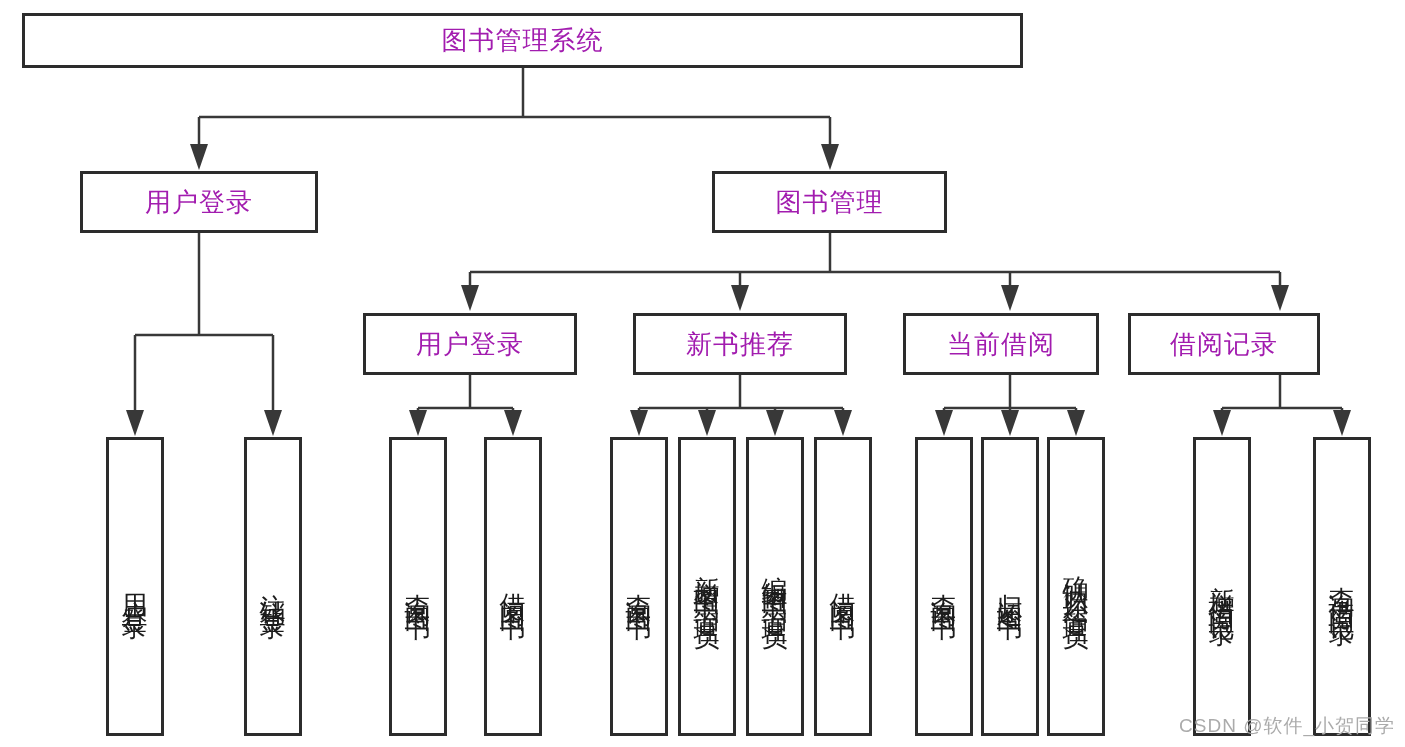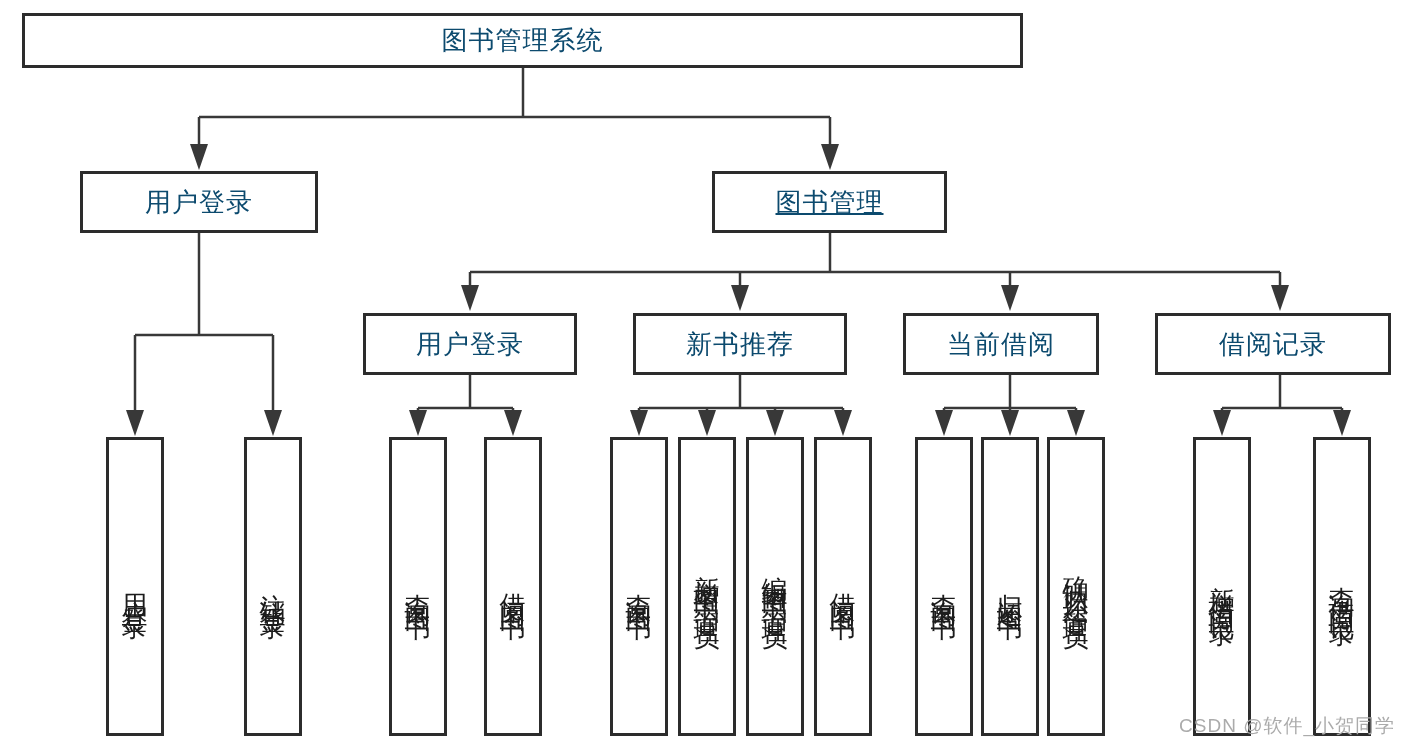--- a/index.html
+++ b/index.html
@@ -18,21 +18,21 @@
   }
   .box {
     position: absolute;
     box-sizing: border-box;
     background: #ffffff;
     border: 3px solid #2c2c2c;
     display: flex;
     align-items: center;
     justify-content: center;
     font-size: 26px;
-    color: #0c4a6e;
+    color: #a21caf;
     letter-spacing: 1px;
     white-space: nowrap;
   }
   .leaf {
     position: absolute;
     box-sizing: border-box;
     background: #ffffff;
     border: 3px solid #2c2c2c;
     width: 58px;
     height: 299px;
@@ -126,26 +126,26 @@
       <polygon points="1001,410 1019,410 1010,436"></polygon>
       <polygon points="1067,410 1085,410 1076,436"></polygon>
       <polygon points="1213,410 1231,410 1222,436"></polygon>
       <polygon points="1333,410 1351,410 1342,436"></polygon>
     </g>
   </svg>
 
   <div class="box" style="left:22px; top:13px; width:1001px; height:55px;">图书管理系统</div>
 
   <div class="box" style="left:80px; top:171px; width:238px; height:62px;">用户登录</div>
-  <div class="box" style="left:712px; top:171px; width:235px; height:62px;text-decoration:underline;">图书管理</div>
+  <div class="box" style="left:712px; top:171px; width:235px; height:62px;">图书管理</div>
 
   <div class="box" style="left:363px; top:313px; width:214px; height:62px;">用户登录</div>
   <div class="box" style="left:633px; top:313px; width:214px; height:62px;">新书推荐</div>
   <div class="box" style="left:903px; top:313px; width:196px; height:62px;">当前借阅</div>
-  <div class="box" style="left:1155px; top:313px; width:236px; height:62px;">借阅记录</div>
+  <div class="box" style="left:1128px; top:313px; width:192px; height:62px;">借阅记录</div>
 
   <div class="leaf" style="left:106px;">
     <span>用户登录</span>
   </div>
   <div class="leaf" style="left:244px;">
     <span>注销登录</span>
   </div>
   <div class="leaf" style="left:389px;">
     <span>查询图书</span>
   </div>

